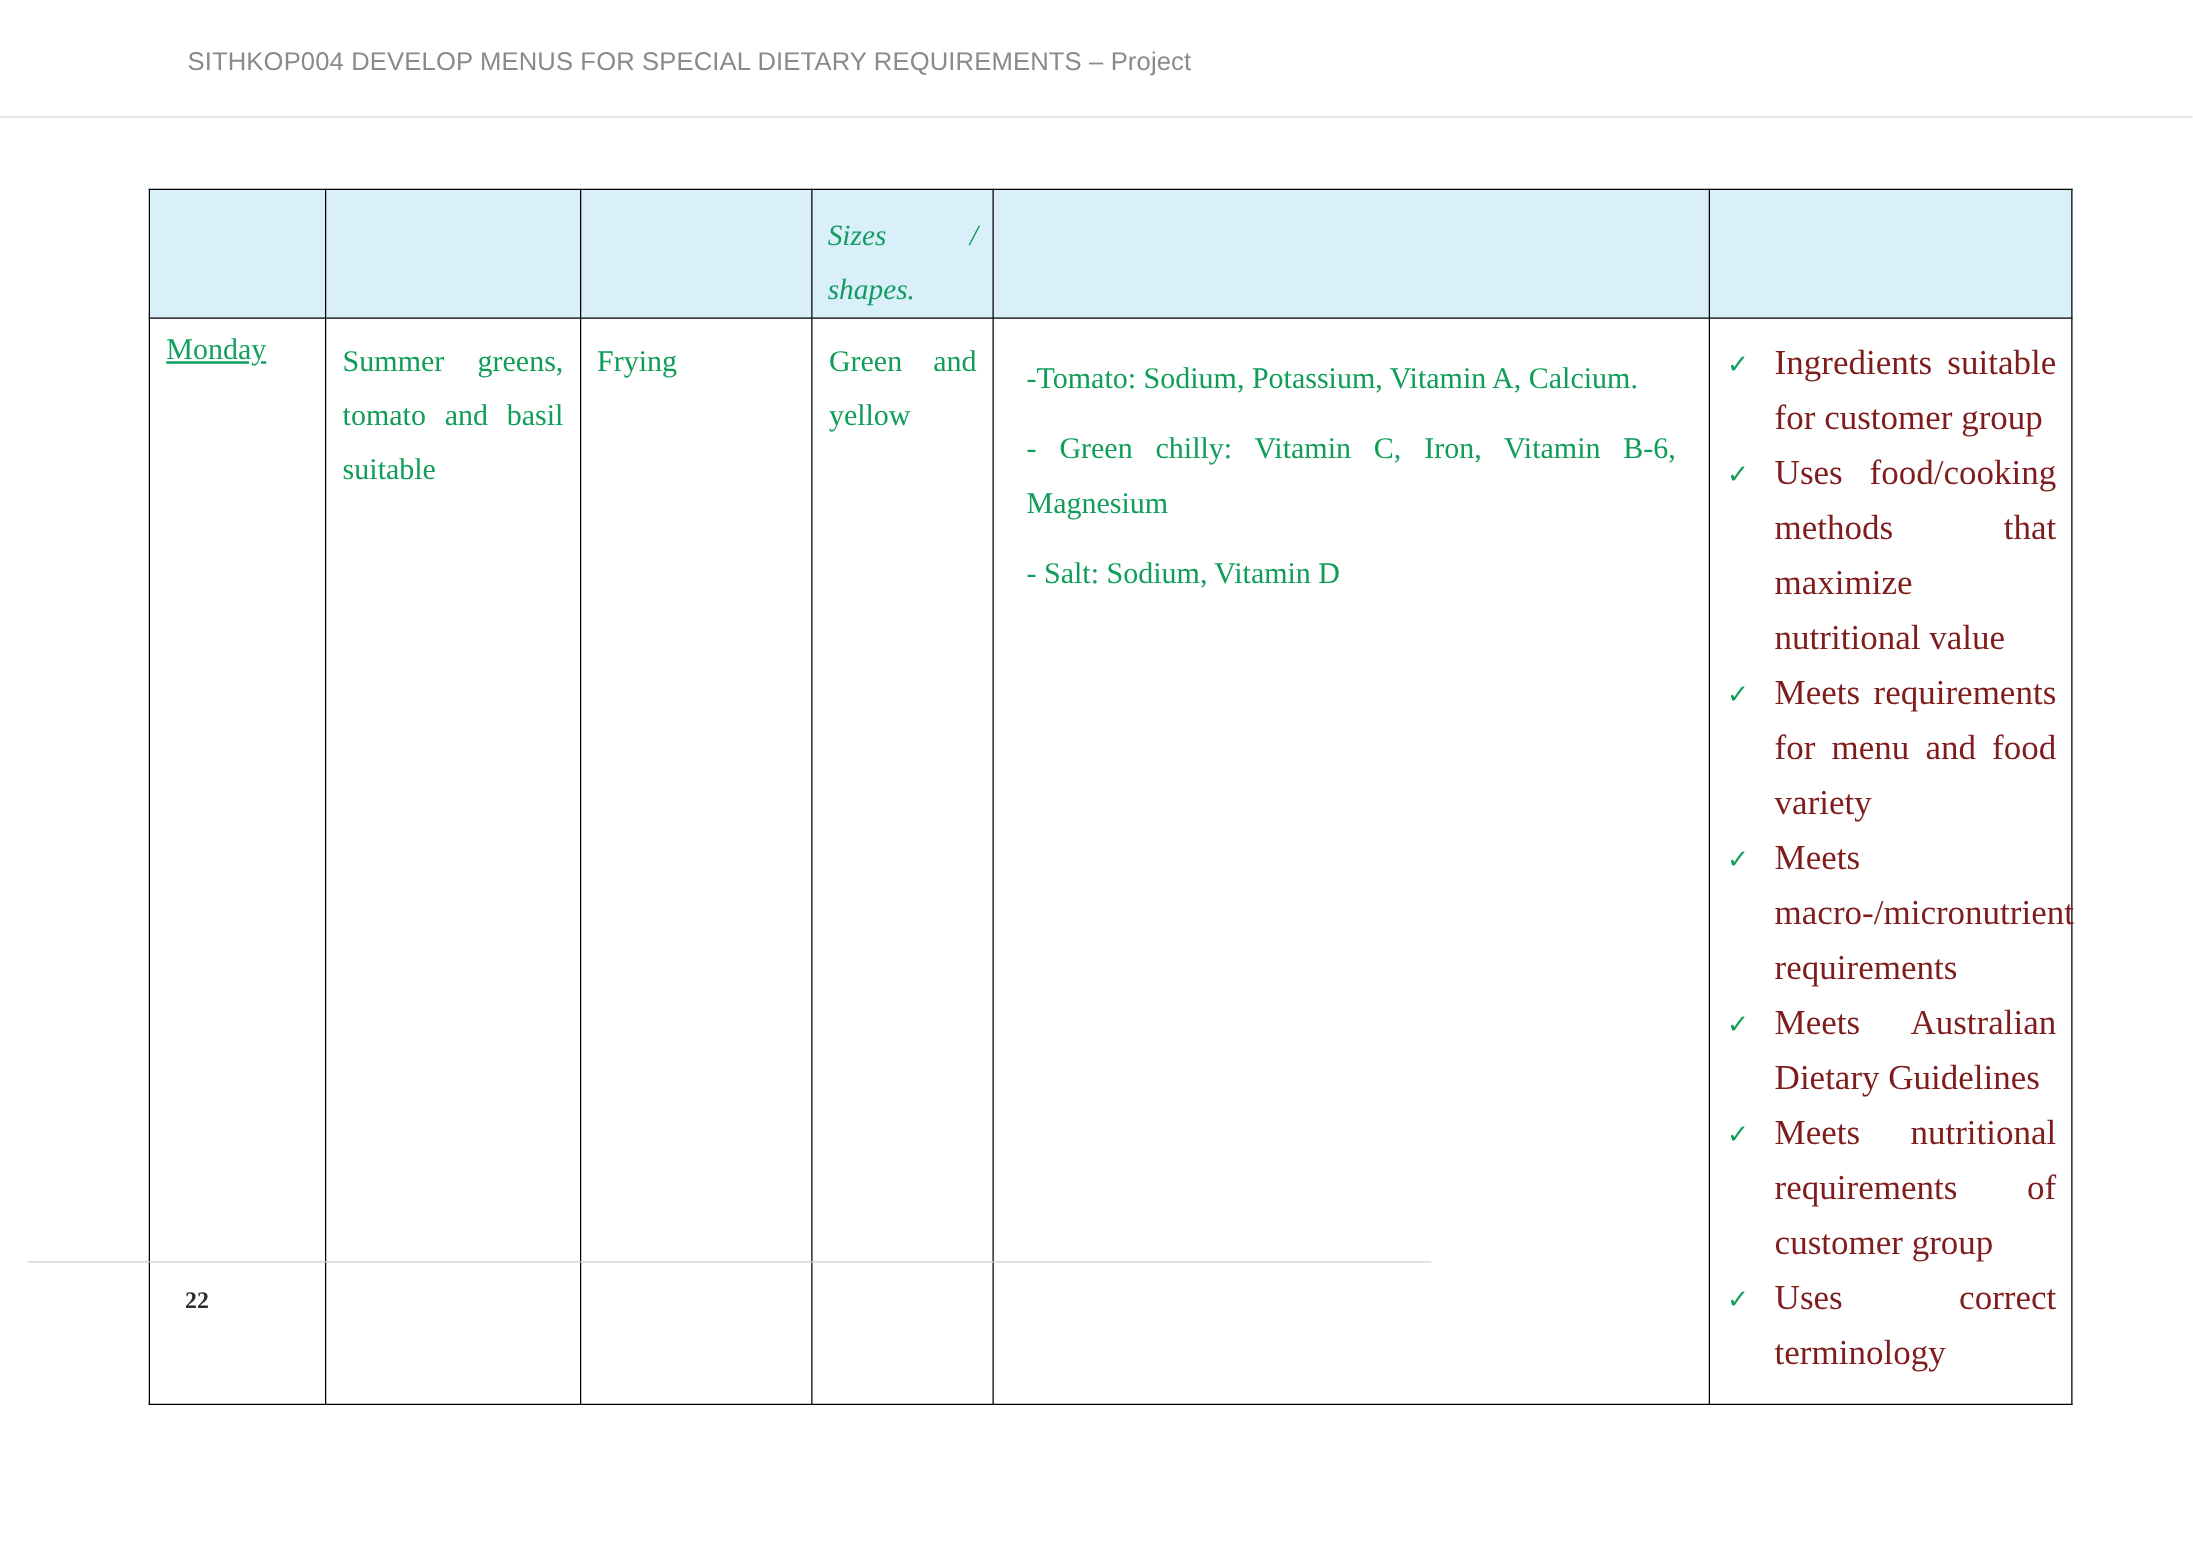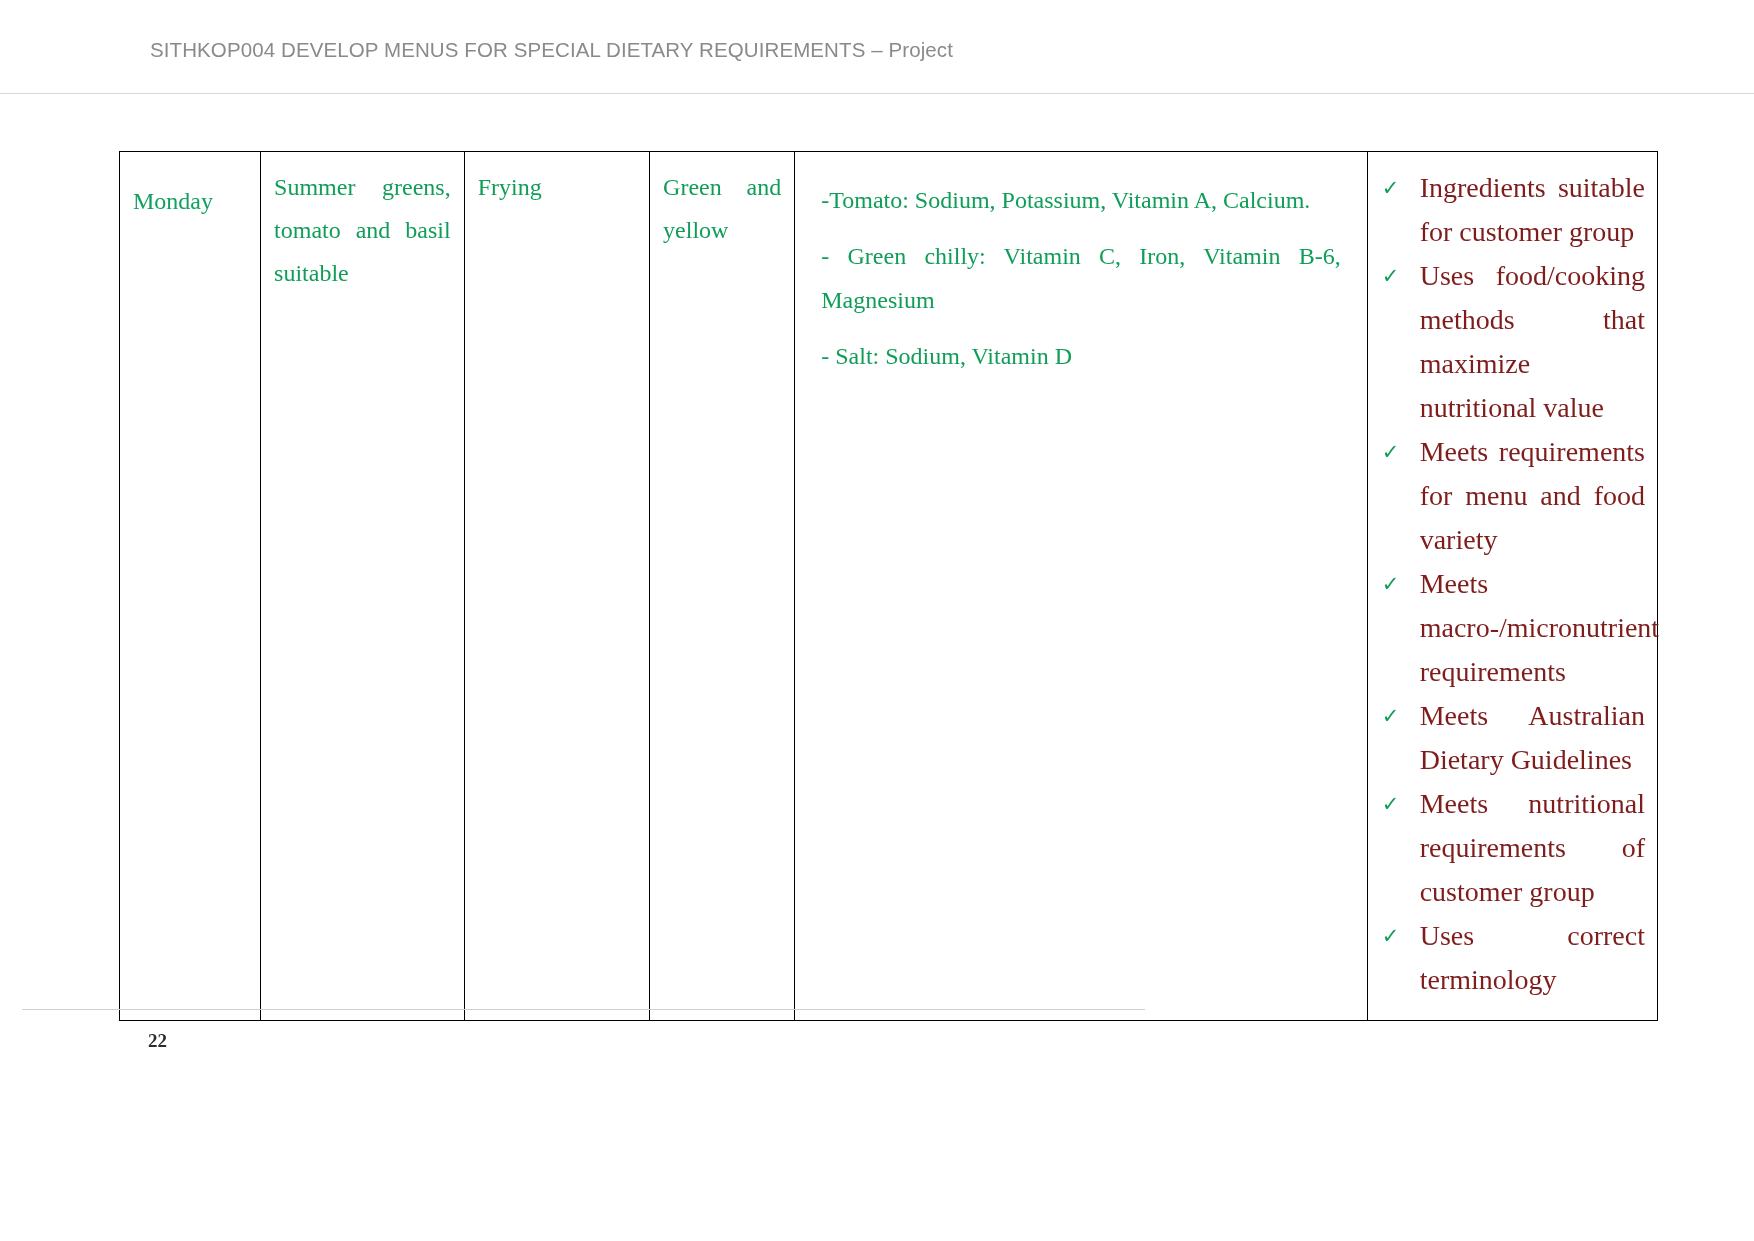--- a/index.html
+++ b/index.html
@@ -90,21 +90,21 @@
   .body-cell {
     background: #ffffff;
   }
   .cell-pad {
     padding: 14px 13px 18px 13px;
     font-family: "Liberation Serif", serif;
     font-size: 24px;
     line-height: 43px;
     color: #0f9d58;
   }
-  .cell-pad.day       { color: #12a05f; padding-top: 28px; }
+  .cell-pad.day       { color: #12a05f; padding-top: 4px; text-decoration: underline; }
   .cell-pad.justify   { text-align: justify; text-align-last: left; }
 
   .nutri-line {
     font-family: "Liberation Serif", serif;
     font-size: 24px;
     line-height: 44px;
     color: #0f9d58;
     margin: 12px;
   }
   .nutri-line.just {
@@ -173,20 +173,41 @@
   <table class="doc-table">
     <colgroup>
       <col class="col-day">
       <col class="col-dish">
       <col class="col-method">
       <col class="col-sizes">
       <col class="col-nutri">
       <col class="col-check">
     </colgroup>
     <tbody>
+      <tr>
+        <td class="hdr-cell">
+          <div class="hdr-inner"></div>
+        </td>
+        <td class="hdr-cell">
+          <div class="hdr-inner"></div>
+        </td>
+        <td class="hdr-cell">
+          <div class="hdr-inner"></div>
+        </td>
+        <td class="hdr-cell">
+          <div class="hdr-inner">Sizes              /</div>
+          <div class="hdr-inner last-line" style="padding-top:0;">shapes.</div>
+        </td>
+        <td class="hdr-cell">
+          <div class="hdr-inner"></div>
+        </td>
+        <td class="hdr-cell">
+          <div class="hdr-inner"></div>
+        </td>
+      </tr>
 
       <tr>
         <td class="body-cell">
           <div class="cell-pad day">Monday</div>
         </td>
         <td class="body-cell">
           <div class="cell-pad justify">Summer greens, tomato and basil suitable</div>
         </td>
         <td class="body-cell">
           <div class="cell-pad">Frying</div>

